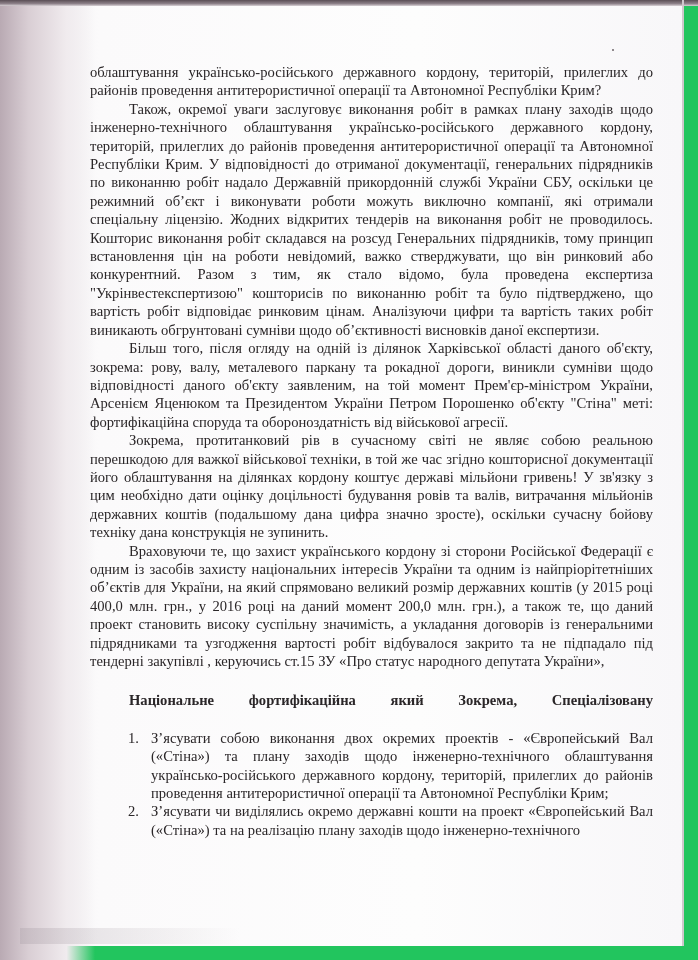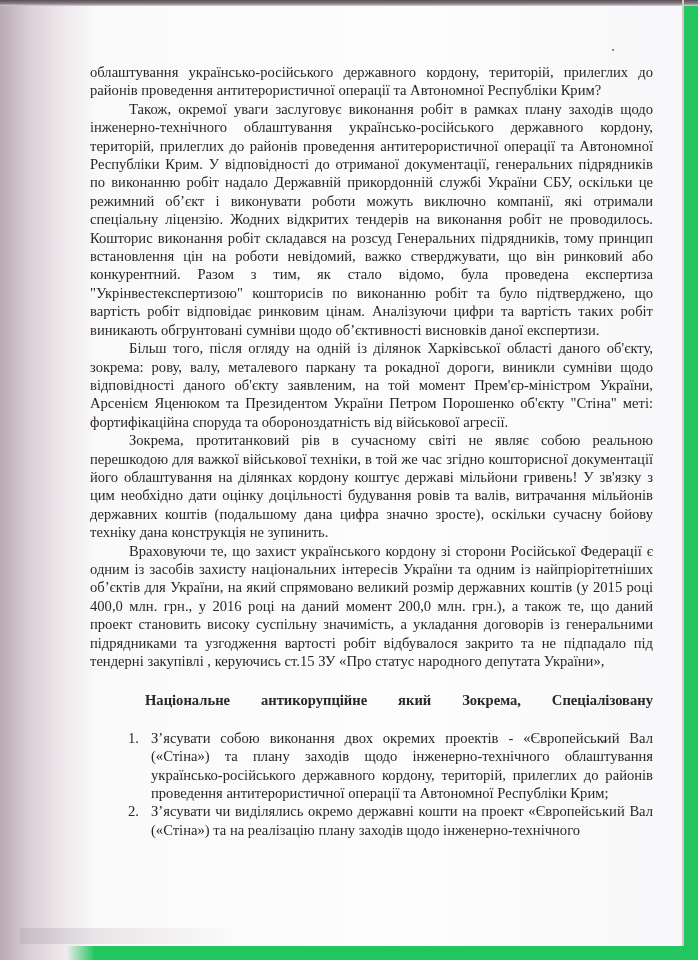--- a/index.html
+++ b/index.html
@@ -66,21 +66,21 @@
       text-align-last: left;
     }
     .p.indent { text-indent: 39px; }
     .heading {
       margin: 27px 0 0 0;
       text-align: center;
       font-weight: bold;
       font-size: 14.6px;
     }
     .addressee {
-      margin: 21px 0 0 16px;
+      margin: 21px 0 0 0;
       font-weight: bold;
       text-align: justify;
       text-align-last: left;
       text-indent: 39px;
       word-spacing: 0;
     }
     .addressee-line1 {
       display: flex;
       justify-content: space-between;
       padding-left: 39px;
@@ -128,21 +128,21 @@
     <p class="p">облаштування українсько-російського державного кордону, територій, прилеглих до районів проведення антитерористичної операції та Автономної Республіки Крим?</p>
     <p class="p indent">Також, окремої уваги заслуговує виконання робіт в рамках плану заходів щодо інженерно-технічного облаштування українсько-російського державного кордону, територій, прилеглих до районів проведення антитерористичної операції та Автономної Республіки Крим. У відповідності до отриманої документації, генеральних підрядників по виконанню робіт надало Державній прикордонній службі України СБУ, оскільки це режимний об’єкт і виконувати роботи можуть виключно компанії, які отримали спеціальну ліцензію. Жодних відкритих тендерів на виконання робіт не проводилось. Кошторис виконання робіт складався на розсуд Генеральних підрядників, тому принцип встановлення цін на роботи невідомий, важко стверджувати, що він ринковий або конкурентний. Разом з тим, як стало відомо, була проведена експертиза "Укрінвестекспертизою" кошторисів по виконанню робіт та було підтверджено, що вартість робіт відповідає ринковим цінам. Аналізуючи цифри та вартість таких робіт виникають обгрунтовані сумніви щодо об’єктивності висновків даної експертизи.</p>
     <p class="p indent">Більш того, після огляду на одній із ділянок Харківської області даного об'єкту, зокрема: рову, валу, металевого паркану та рокадної дороги, виникли  сумніви щодо відповідності даного об'єкту заявленим, на той момент Прем'єр-міністром України, Арсенієм Яценюком та Президентом України Петром Порошенко об'єкту "Стіна" меті: фортифікаційна споруда та обороноздатність від військової агресії.</p>
     <p class="p indent">Зокрема, протитанковий рів в сучасному світі не являє собою реальною перешкодою для важкої військової техніки, в той же час згідно кошторисної документації його облаштування на ділянках кордону коштує державі мільйони гривень! У зв'язку з цим необхідно дати оцінку доцільності будування ровів та валів, витрачання мільйонів державних коштів (подальшому дана цифра значно зросте), оскільки сучасну бойову техніку дана конструкція не зупинить.</p>
     <p class="p indent">Враховуючи те, що захист українського кордону зі сторони Російської Федерації є одним із засобів захисту національних інтересів України та одним із найпріорітетніших об’єктів для України, на який спрямовано великий розмір державних коштів (у 2015 році 400,0 млн. грн., у 2016 році на даний момент 200,0 млн. грн.), а також те, що даний проект становить високу суспільну значимість, а укладання договорів із генеральними підрядниками та узгодження вартості робіт відбувалося закрито та не підпадало під тендерні закупівлі ,  керуючись ст.15 ЗУ «Про статус народного депутата України»,</p>
 
 
     <div class="addressee" style="text-indent:0;">
       <div class="addressee-line1">
         <span>Національне</span>
-        <span>антикорупційне</span>
+        <span>фортифікаційна</span>
         <span>який</span>
         <span>Зокрема,</span>
         <span>Спеціалізовану</span>
       </div>
     </div>
 
     <ol class="list">
       <li>
         <span class="num">1.</span>
         <span>З’ясувати собою виконання двох окремих проектів -  «Європейський Вал («Стіна») та плану заходів щодо інженерно-технічного облаштування українсько-російського державного кордону, територій, прилеглих до районів проведення антитерористичної операції та Автономної Республіки Крим;</span>

